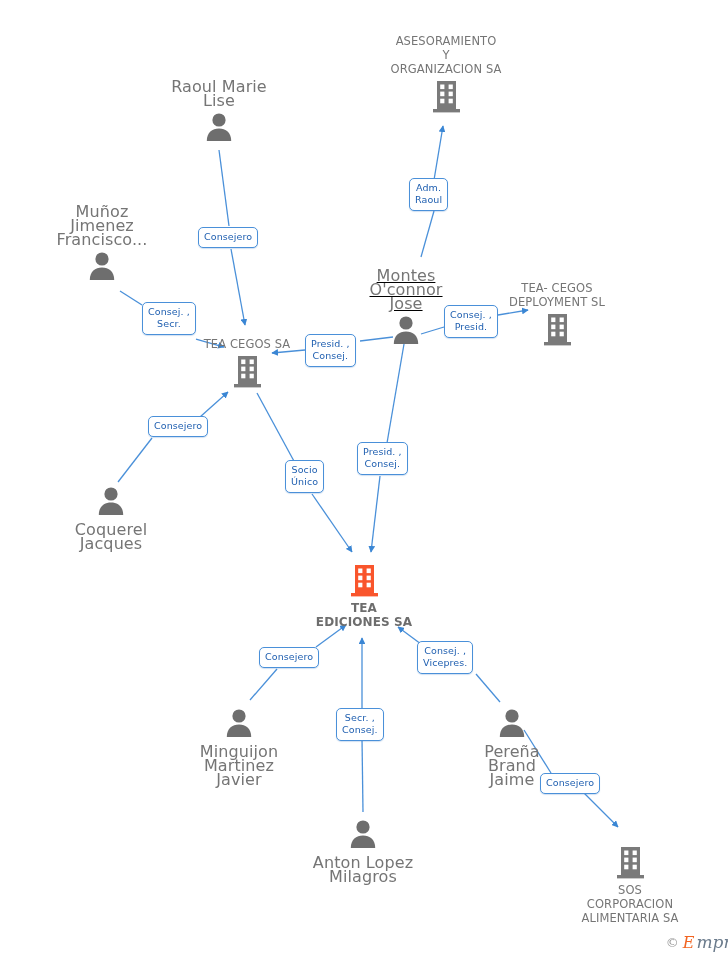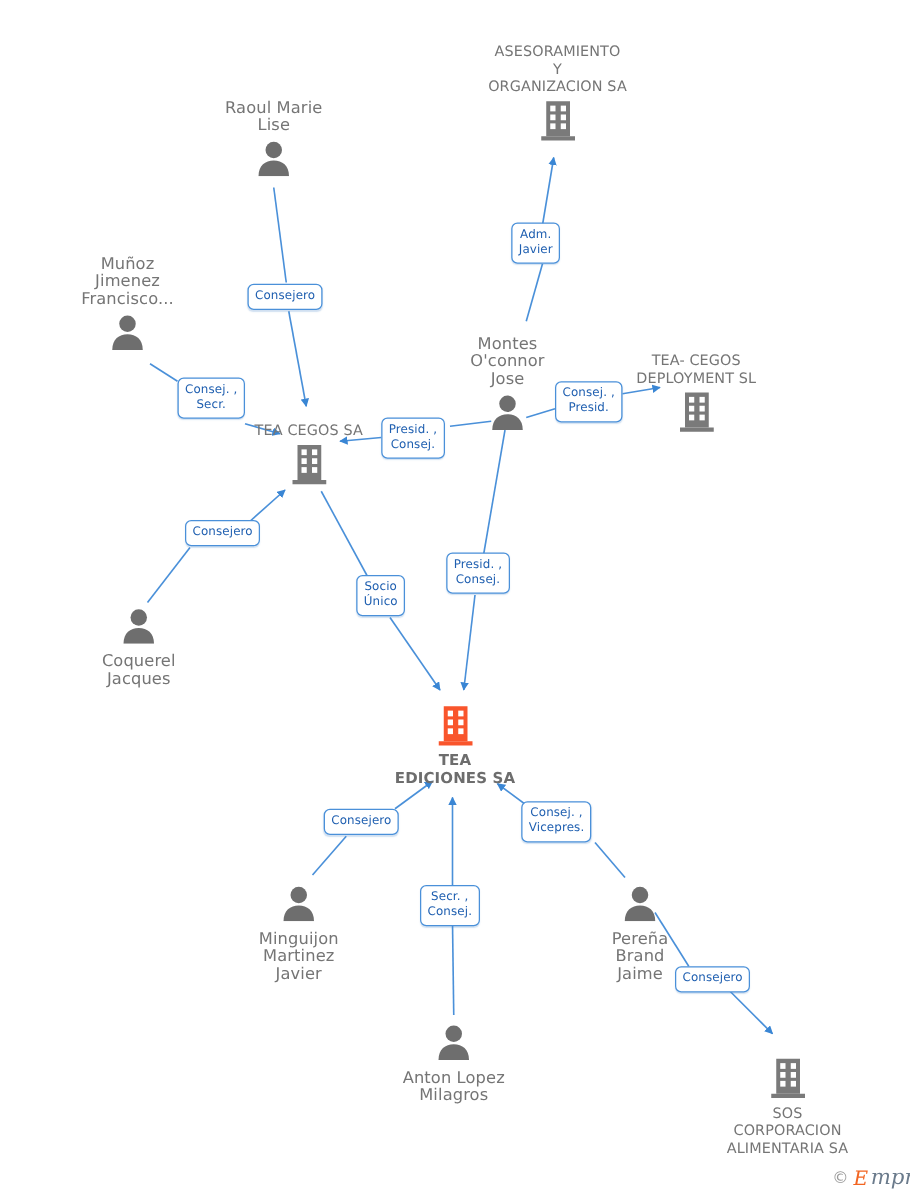--- a/index.html
+++ b/index.html
@@ -31,21 +31,21 @@
   
   .node {
     position: absolute;
     width: 150px;
     margin-left: -75px;      
     text-align: center;
     z-index: 3;
   }
   .node .caption {
     color: #757575;
-    font-size: 13px;
+    font-size: 16px;
     line-height: 14px;
     white-space: pre-line;
     letter-spacing: 0.1px;
   }
   .node.company .caption {
     font-size: 11.5px;
   }
   .node.focus .caption {
     color: #6d6d6d;
     font-weight: bold;
@@ -193,21 +193,21 @@
 Jimenez
 Francisco...</div>
     <div class="icon-wrap">
       <svg class="person-ico" width="28" height="30" viewBox="0 0 28 30" xmlns="http://www.w3.org/2000/svg">
         <circle cx="14" cy="9" r="6.6" fill="#6e6e6e"></circle>
         <path d="M1.8 30 C 1.8 21.4 7.2 17.4 14 17.4 C 20.8 17.4 26.2 21.4 26.2 30 Z" fill="#6e6e6e"></path>
       </svg>
     </div>
   </div>
 
-  <div class="node person caption-top" style="left:406px; top:269px;">
+  <div class="node person caption-top" style="left:406px; top:269px;text-decoration:underline;">
     <div class="caption">Montes
 O'connor
 Jose</div>
     <div class="icon-wrap">
       <svg class="person-ico" width="28" height="30" viewBox="0 0 28 30" xmlns="http://www.w3.org/2000/svg">
         <circle cx="14" cy="9" r="6.6" fill="#6e6e6e"></circle>
         <path d="M1.8 30 C 1.8 21.4 7.2 17.4 14 17.4 C 20.8 17.4 26.2 21.4 26.2 30 Z" fill="#6e6e6e"></path>
       </svg>
     </div>
   </div>
@@ -325,21 +325,21 @@
 CORPORACION
 ALIMENTARIA SA</div>
   </div>
 
   <div class="rel" style="left:198px; top:227px;">Consejero</div>
 
   <div class="rel" style="left:142px; top:302px;">Consej. ,
 Secr.</div>
 
   <div class="rel" style="left:409px; top:178px;">Adm.
-Javier</div>
+Raoul</div>
 
   <div class="rel" style="left:444px; top:305px;">Consej. ,
 Presid.</div>
 
   <div class="rel" style="left:305px; top:334px;">Presid. ,
 Consej.</div>
 
   <div class="rel" style="left:148px; top:416px;">Consejero</div>
 
   <div class="rel" style="left:285px; top:460px;">Socio

